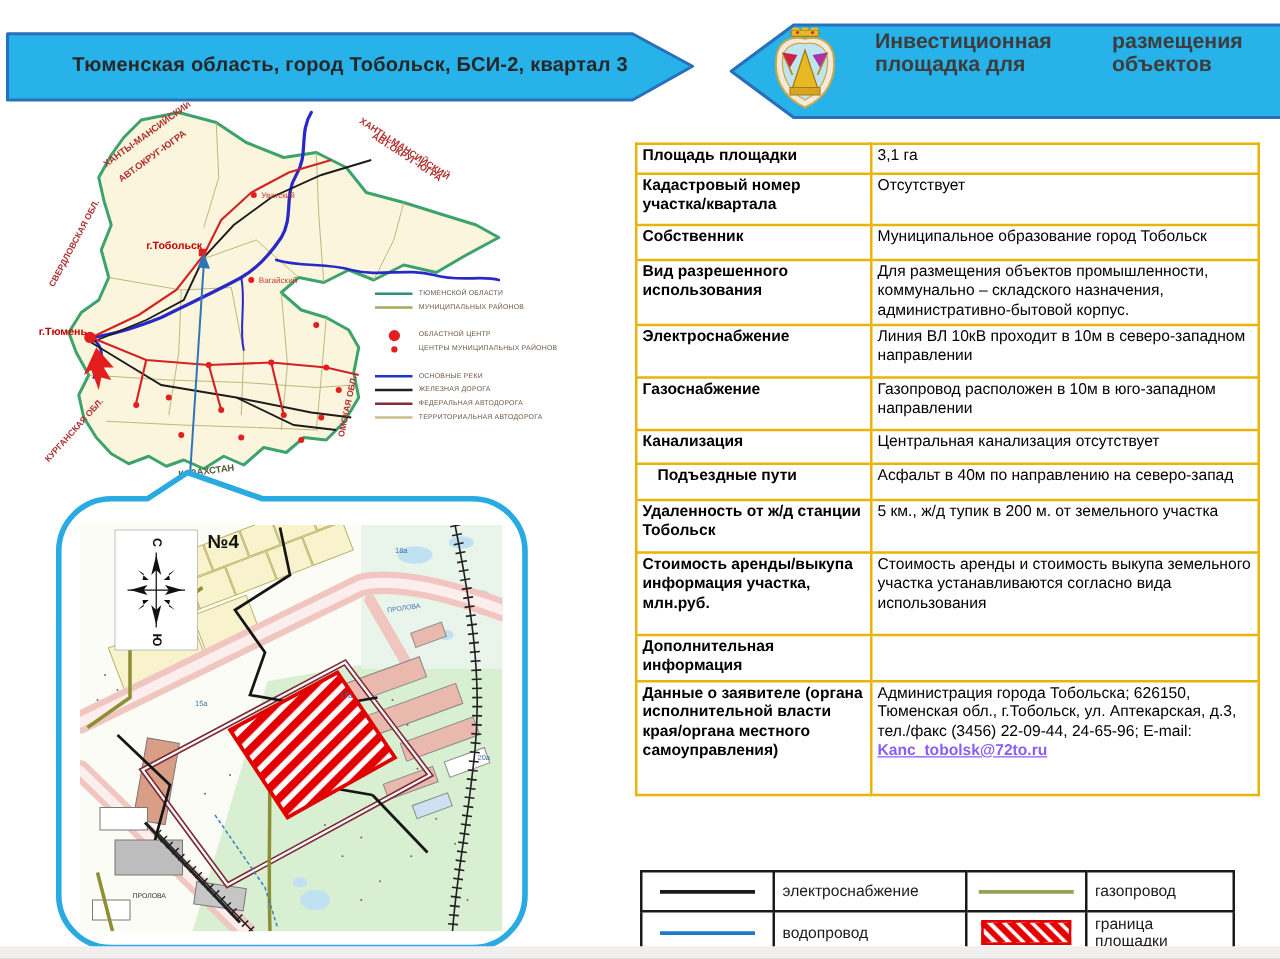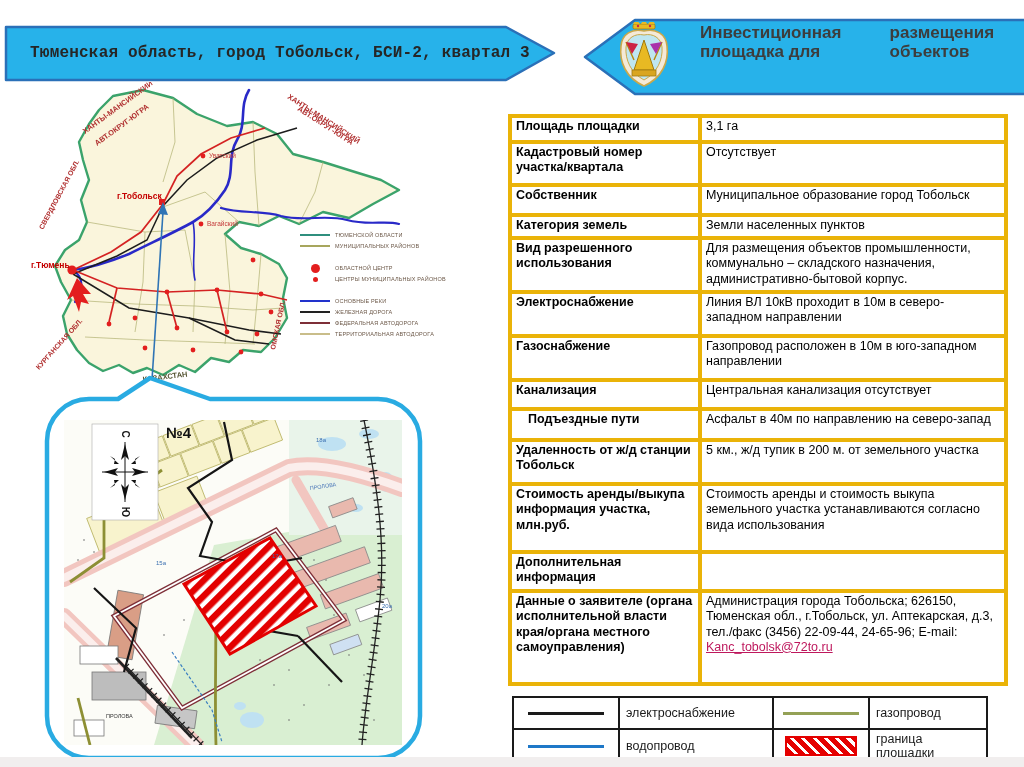--- a/index.html
+++ b/index.html
@@ -3,31 +3,31 @@
 <meta charset="utf-8">
 <style>
   html,body{margin:0;padding:0;background:#888;}
   .slide{position:relative;width:1024px;height:767px;background:#ffffff;overflow:hidden;
          font-family:"Liberation Sans", sans-serif;}
   .abs{position:absolute;}
 
   
   .banner-text-left{position:absolute;left:20px;top:26px;width:520px;height:54px;
     display:flex;align-items:center;justify-content:center;
-    font-size:16px;font-weight:600;color:#262626;letter-spacing:.2px;font-family:Liberation Mono, monospace;}
+    font-size:16px;font-weight:600;color:#262626;letter-spacing:.2px;}
   .banner-text-right{position:absolute;left:700px;top:24px;width:320px;height:70px;
     display:flex;flex-direction:row;justify-content:center;gap:6px;
     font-size:17px;font-weight:600;color:#3d3d3d;line-height:1.1;}
 
   
   .info-table{position:absolute;left:508px;top:114px;width:500px;border-collapse:collapse;
     font-size:12.5px;color:#000;table-layout:fixed;}
-  .info-table td{border:4px solid #eab308;vertical-align:top;padding:1px 4px 1px 4px;line-height:1.22;}
+  .info-table td{border:2px solid #eab308;vertical-align:top;padding:1px 4px 1px 4px;line-height:1.22;}
   .info-table td.tl{width:178px;font-weight:bold;}
-  .email-link{color:#be185d;text-decoration:underline;}
+  .email-link{color:#8b5cf6;text-decoration:underline;font-weight:bold;}
 
   
   .legend-table{position:absolute;left:512px;top:696px;width:476px;border-collapse:collapse;
     font-size:12.5px;color:#1a1a1a;}
   .legend-table td{border:2px solid #1a1a1a;padding:2px 6px;height:26px;vertical-align:middle;}
   .legend-table td.sw{width:92px;}
   .legend-table td.lb1{width:140px;}
   .legend-table td.sw2{width:82px;}
   .sw-line{display:block;width:76px;height:3px;margin:0 auto;}
   .sw-hatch{display:block;width:68px;height:16px;margin:0 auto;border:2px solid #e50000;}
@@ -381,24 +381,20 @@
         </tr>
         <tr>
           <td class="tl" style="height: 37px;">Кадастровый номер участка/квартала</td>
           <td>Отсутствует</td>
         </tr>
         <tr>
           <td class="tl" style="height: 24px;">Собственник</td>
           <td> Муниципальное образование город Тобольск</td>
         </tr>
         <tr>
-          <td class="tl" style="height: 17px;">Категория земель</td>
-          <td> Земли населенных пунктов</td>
-        </tr>
-        <tr>
           <td class="tl" style="height: 48px;">Вид разрешенного использования</td>
           <td> Для размещения объектов промышленности, коммунально – складского назначения, административно-бытовой корпус.</td>
         </tr>
         <tr>
           <td class="tl" style="height: 38px;">Электроснабжение</td>
           <td>Линия ВЛ 10кВ проходит в 10м в северо-западном направлении</td>
         </tr>
         <tr>
           <td class="tl" style="height: 38px;">Газоснабжение</td>
           <td>Газопровод расположен в 10м в юго-западном направлении</td>

